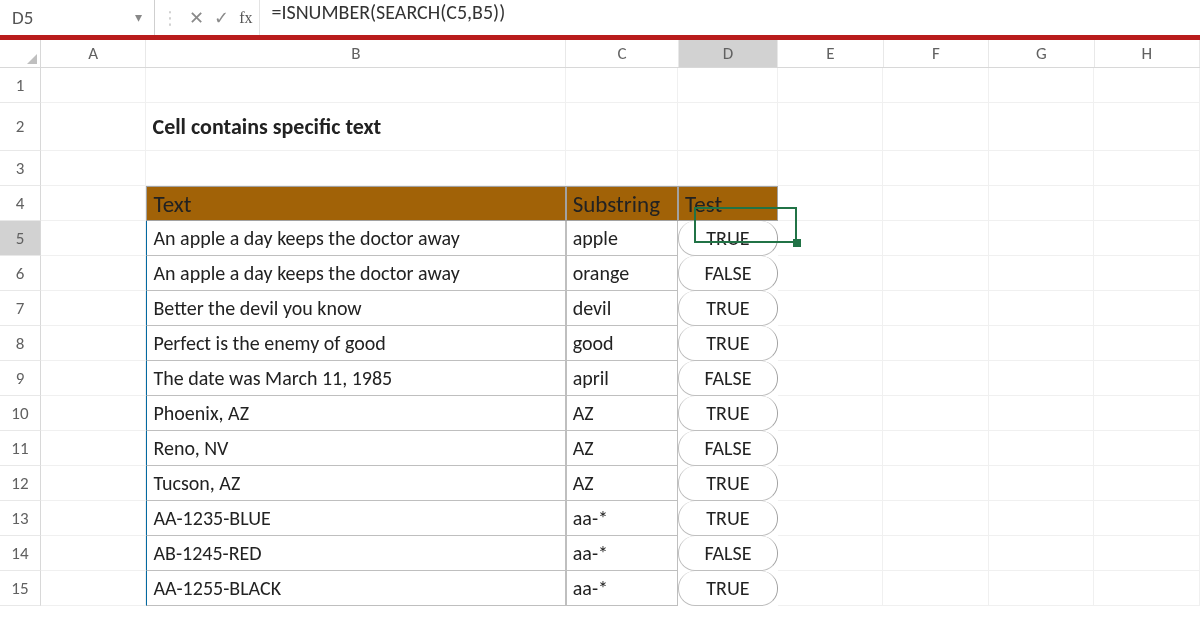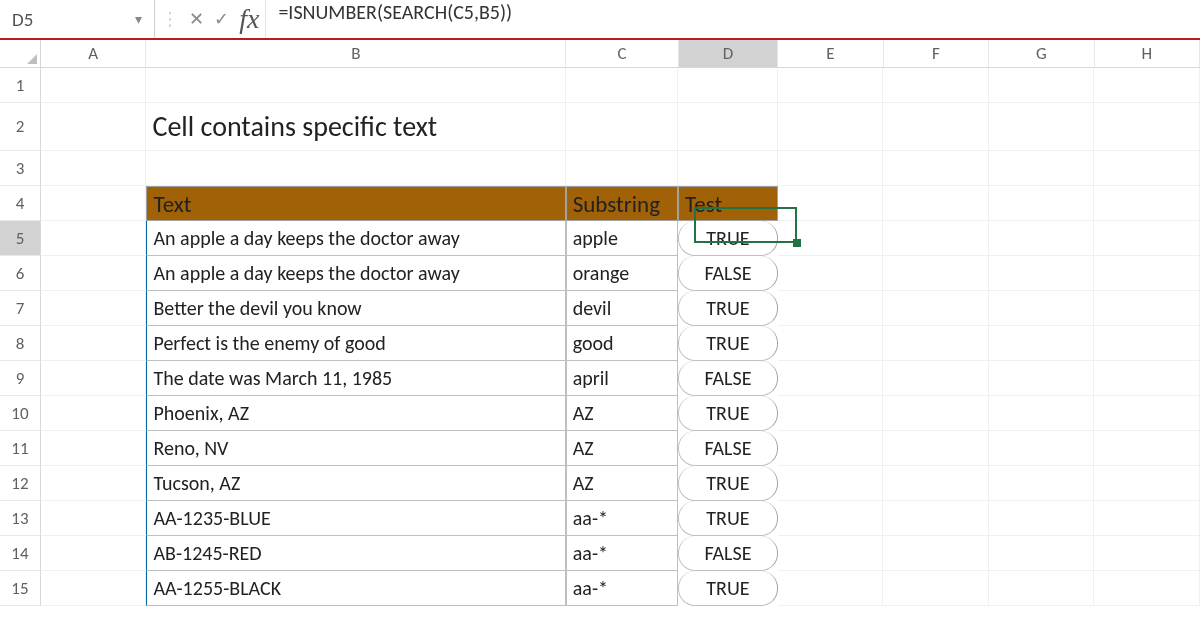--- a/index.html
+++ b/index.html
@@ -10,21 +10,21 @@
     background: #fff;
     color: #222;
     overflow: hidden;
     width: 1200px;
     height: 630px;
   }
   .formula-bar {
     display: flex;
     align-items: center;
     height: 40px;
-    border-bottom: 2px solid #b91c1c;
+    border-bottom: 5px solid #b91c1c;
     background: #fff;
   }
   .name-box {
     width: 155px;
     height: 100%;
     display: flex;
     align-items: center;
     padding: 0 12px;
     border-right: 1px solid #cfcfcf;
     font-size: 19px;
@@ -42,24 +42,23 @@
     padding: 0 6px;
     gap: 10px;
     color: #8a8a8a;
     font-size: 18px;
   }
   .fb-divider {
     color: #cfcfcf;
     font-size: 18px;
   }
   .fx {
-    font-style: italic;
     font-family: 'Times New Roman', serif;
     color: #555;
-    font-size: 28px;
+    font-size: 16px;
   }
   .formula-input {
     flex: 1;
     padding: 0 12px;
     font-size: 20px;
     color: #333;
     border-left: 1px solid #e3e3e3;
     height: 100%;
     display: flex;
   }
@@ -134,22 +133,22 @@
   .cA { width: 108px; }
   .cB { width: 430px; }
   .cC { width: 115px; }
   .cD { width: 102px; }
   .cE { width: 108px; }
   .cF { width: 108px; }
   .cG { width: 108px; }
   .cH { width: 108px; }
 
   .title-cell {
-    font-weight: normal;
-    font-size: 28px;
+    font-weight: bold;
+    font-size: 22px;
     color: #222;
   }
   .row.r2 { height: 48px; }
 
   
   .hdr {
     background: #a16207;
     border: 1px solid #a2a2a2 !important;
     font-size: 23px;
   }

